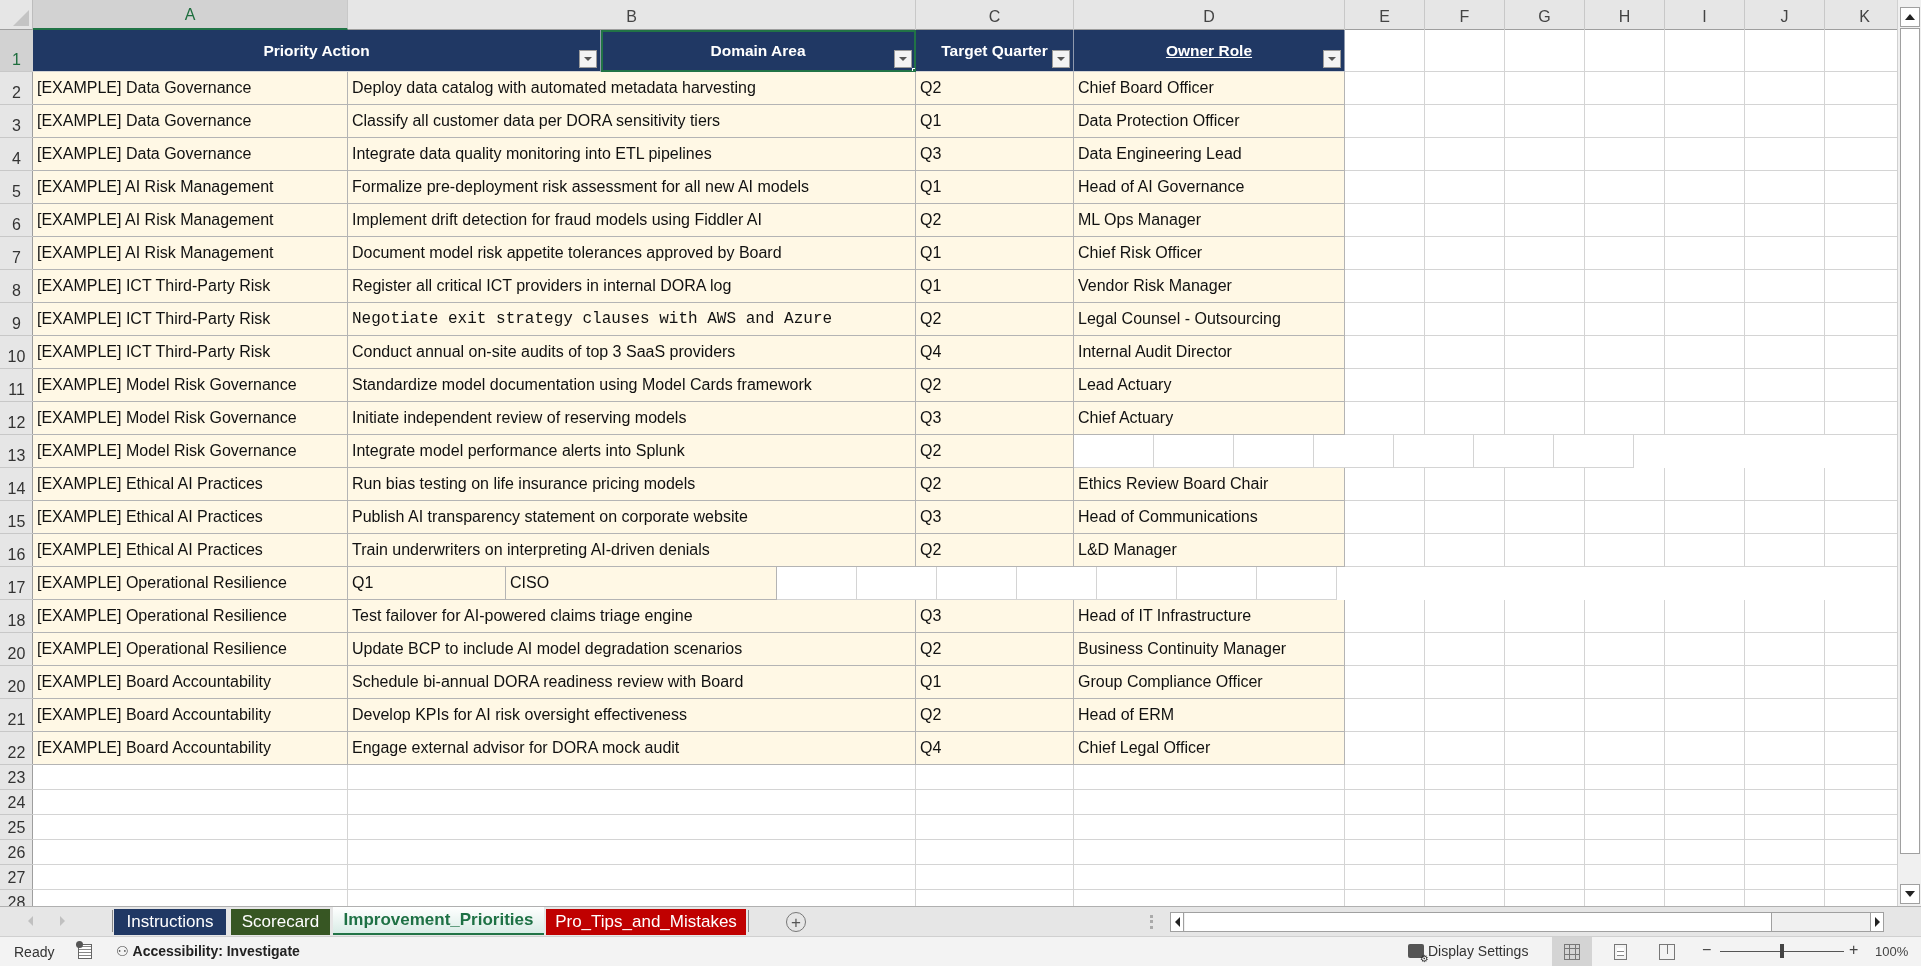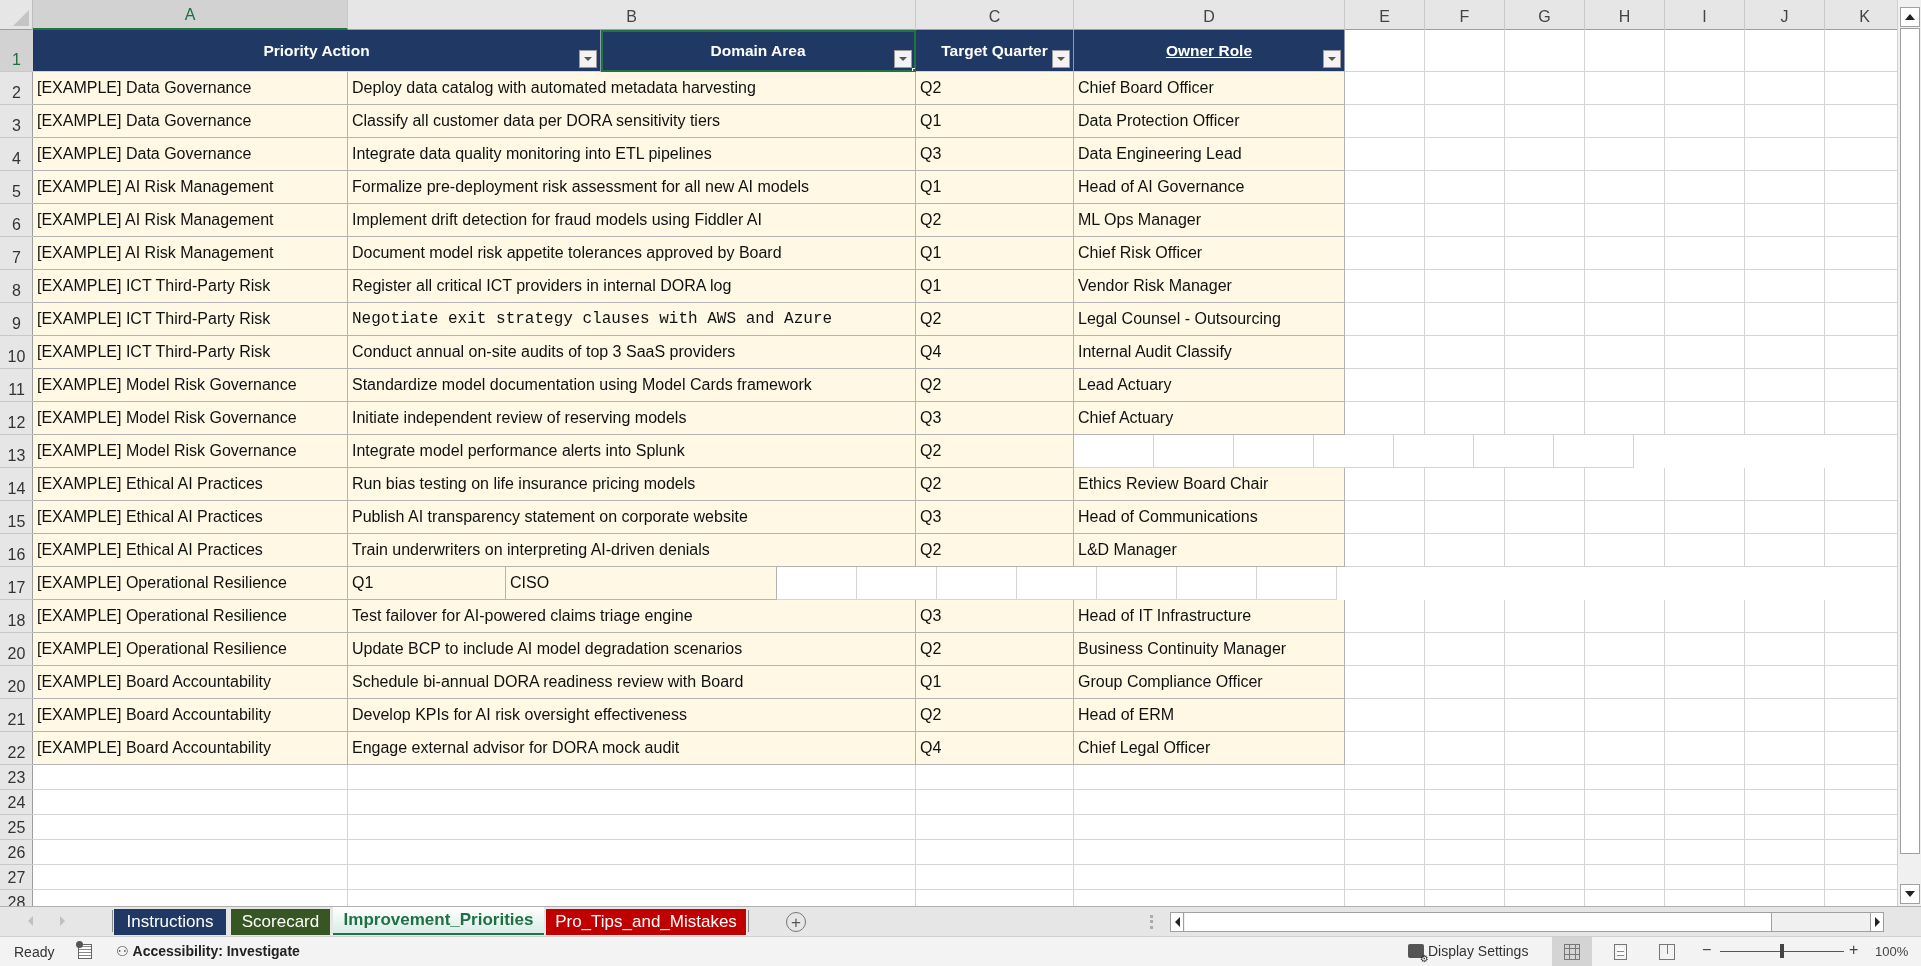--- a/index.html
+++ b/index.html
@@ -260,21 +260,21 @@
         <div class="cell" style="width: 80px; height: 33px;"></div>
         <div class="cell" style="width: 80px; height: 33px;"></div>
         <div class="cell" style="width: 80px; height: 33px;"></div>
         <div class="cell" style="width: 80px; height: 33px;"></div>
         <div class="cell" style="width: 80px; height: 33px;"></div>
       </div>
       <div class="row">
         <div class="cell data" style="width: 315px; height: 33px; padding-top: 0px;">[EXAMPLE] ICT Third-Party Risk</div>
         <div class="cell data" style="width: 568px; height: 33px;">Conduct annual on-site audits of top 3 SaaS providers</div>
         <div class="cell data" style="width: 158px; height: 33px;">Q4</div>
-        <div class="cell data" style="width: 271px; height: 33px;">Internal Audit Classify</div>
+        <div class="cell data" style="width: 271px; height: 33px;">Internal Audit Director</div>
         <div class="cell" style="width: 80px; height: 33px;"></div>
         <div class="cell" style="width: 80px; height: 33px;"></div>
         <div class="cell" style="width: 80px; height: 33px;"></div>
         <div class="cell" style="width: 80px; height: 33px;"></div>
         <div class="cell" style="width: 80px; height: 33px;"></div>
         <div class="cell" style="width: 80px; height: 33px;"></div>
         <div class="cell" style="width: 80px; height: 33px;"></div>
       </div>
       <div class="row">
         <div class="cell data" style="width: 315px; height: 33px; padding-top: 0px;">[EXAMPLE] Model Risk Governance</div>

